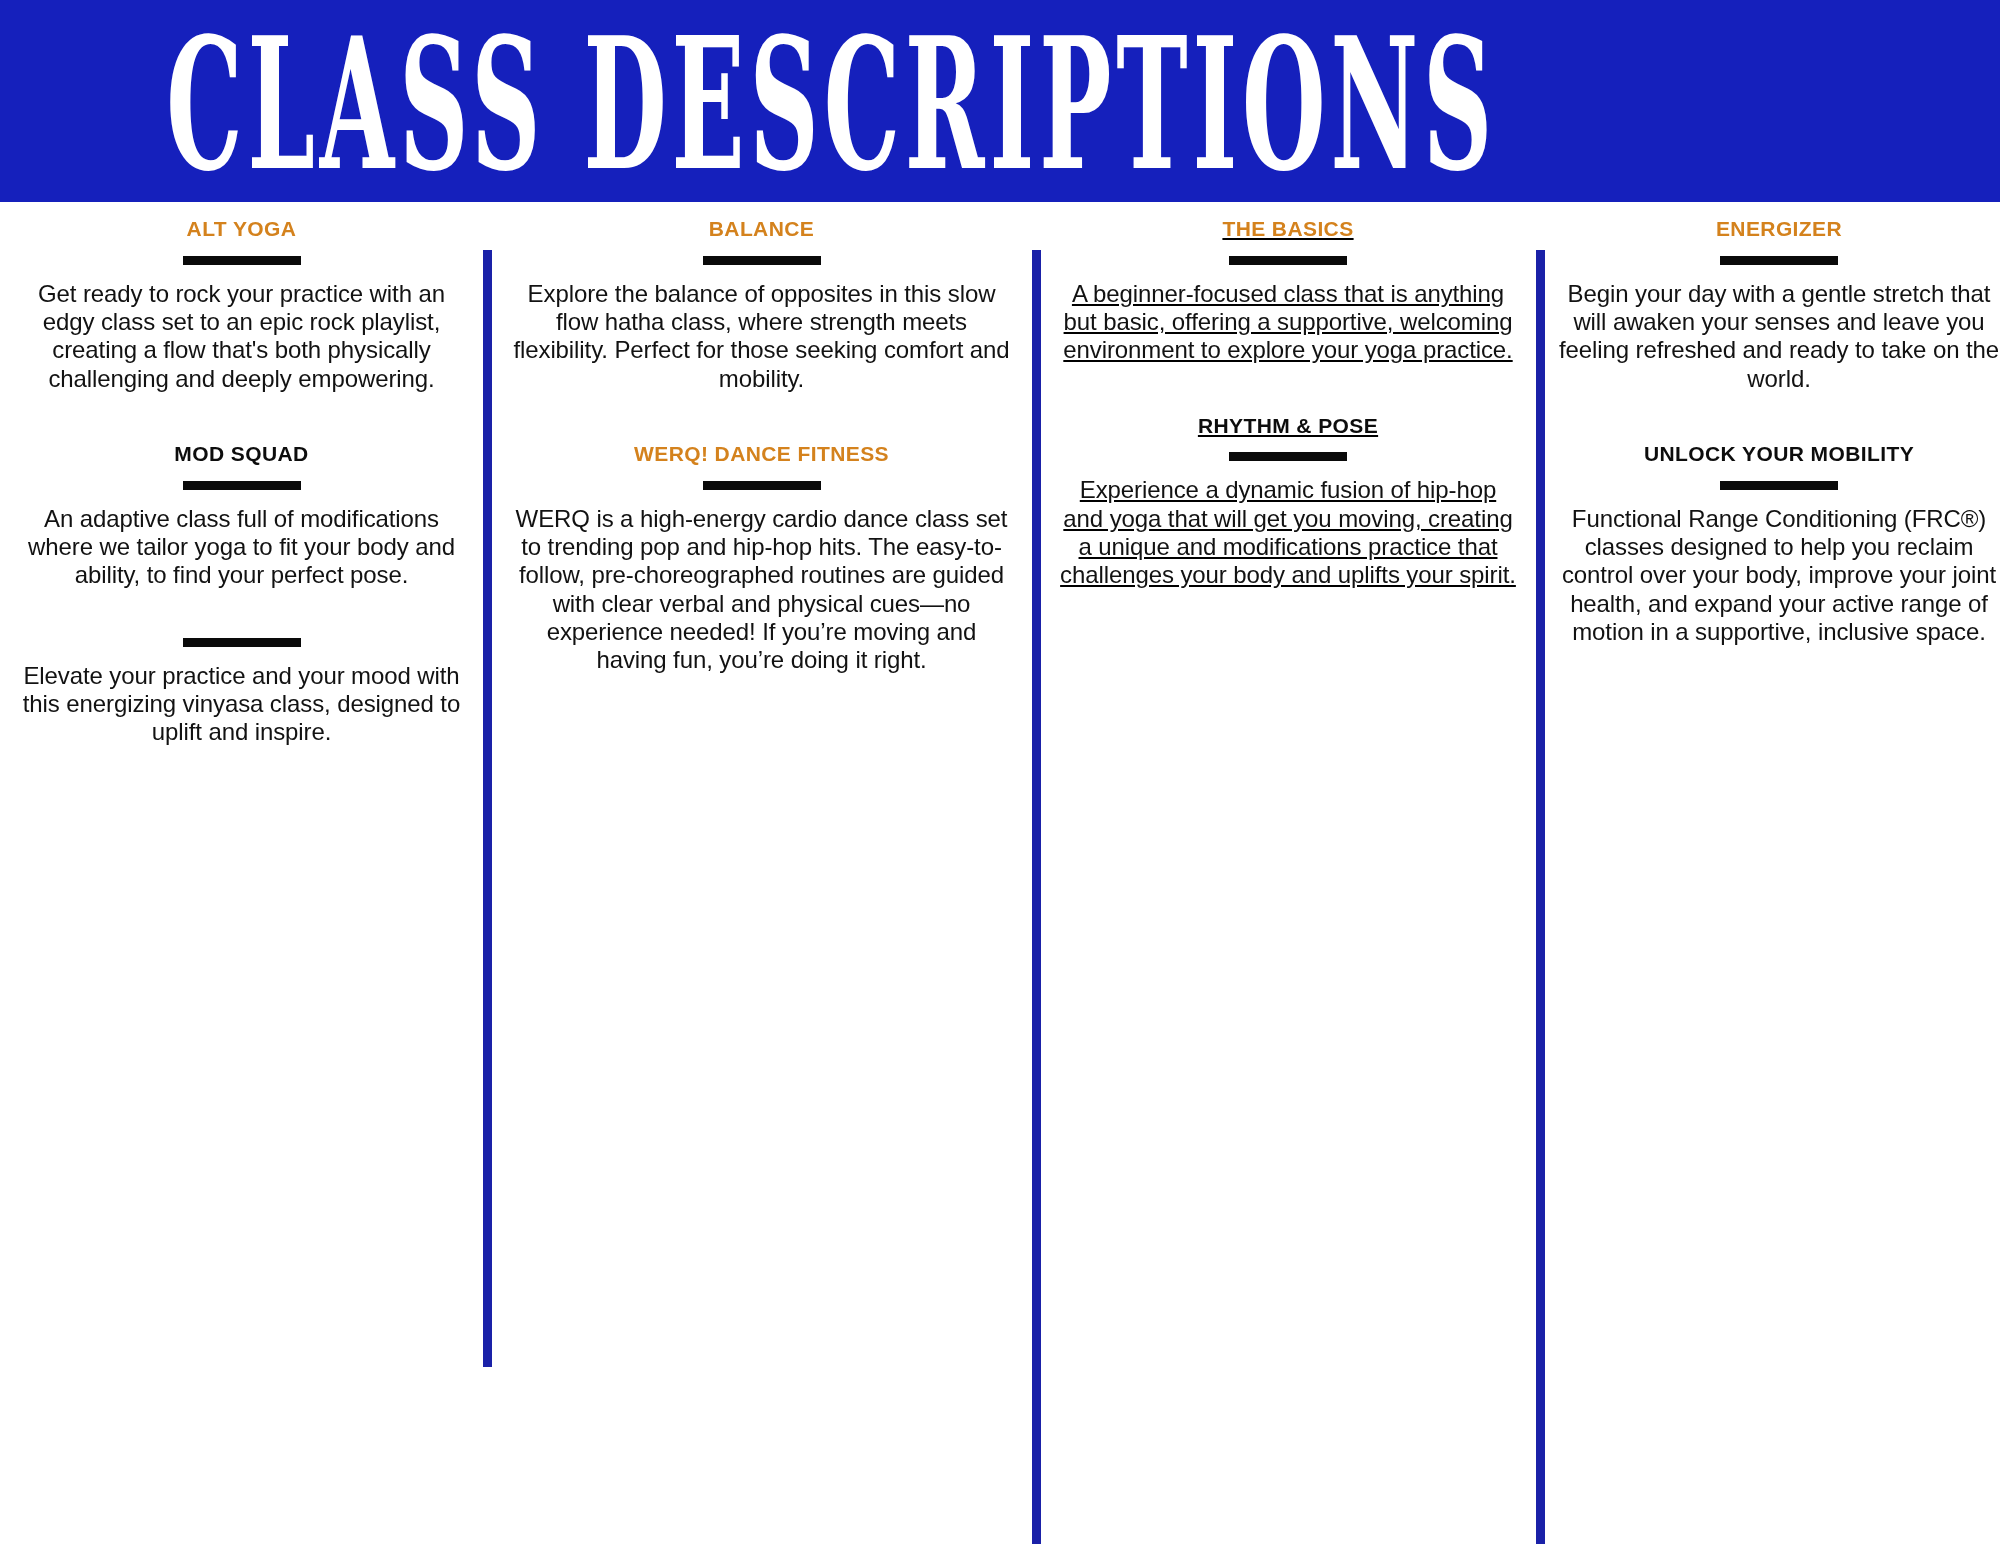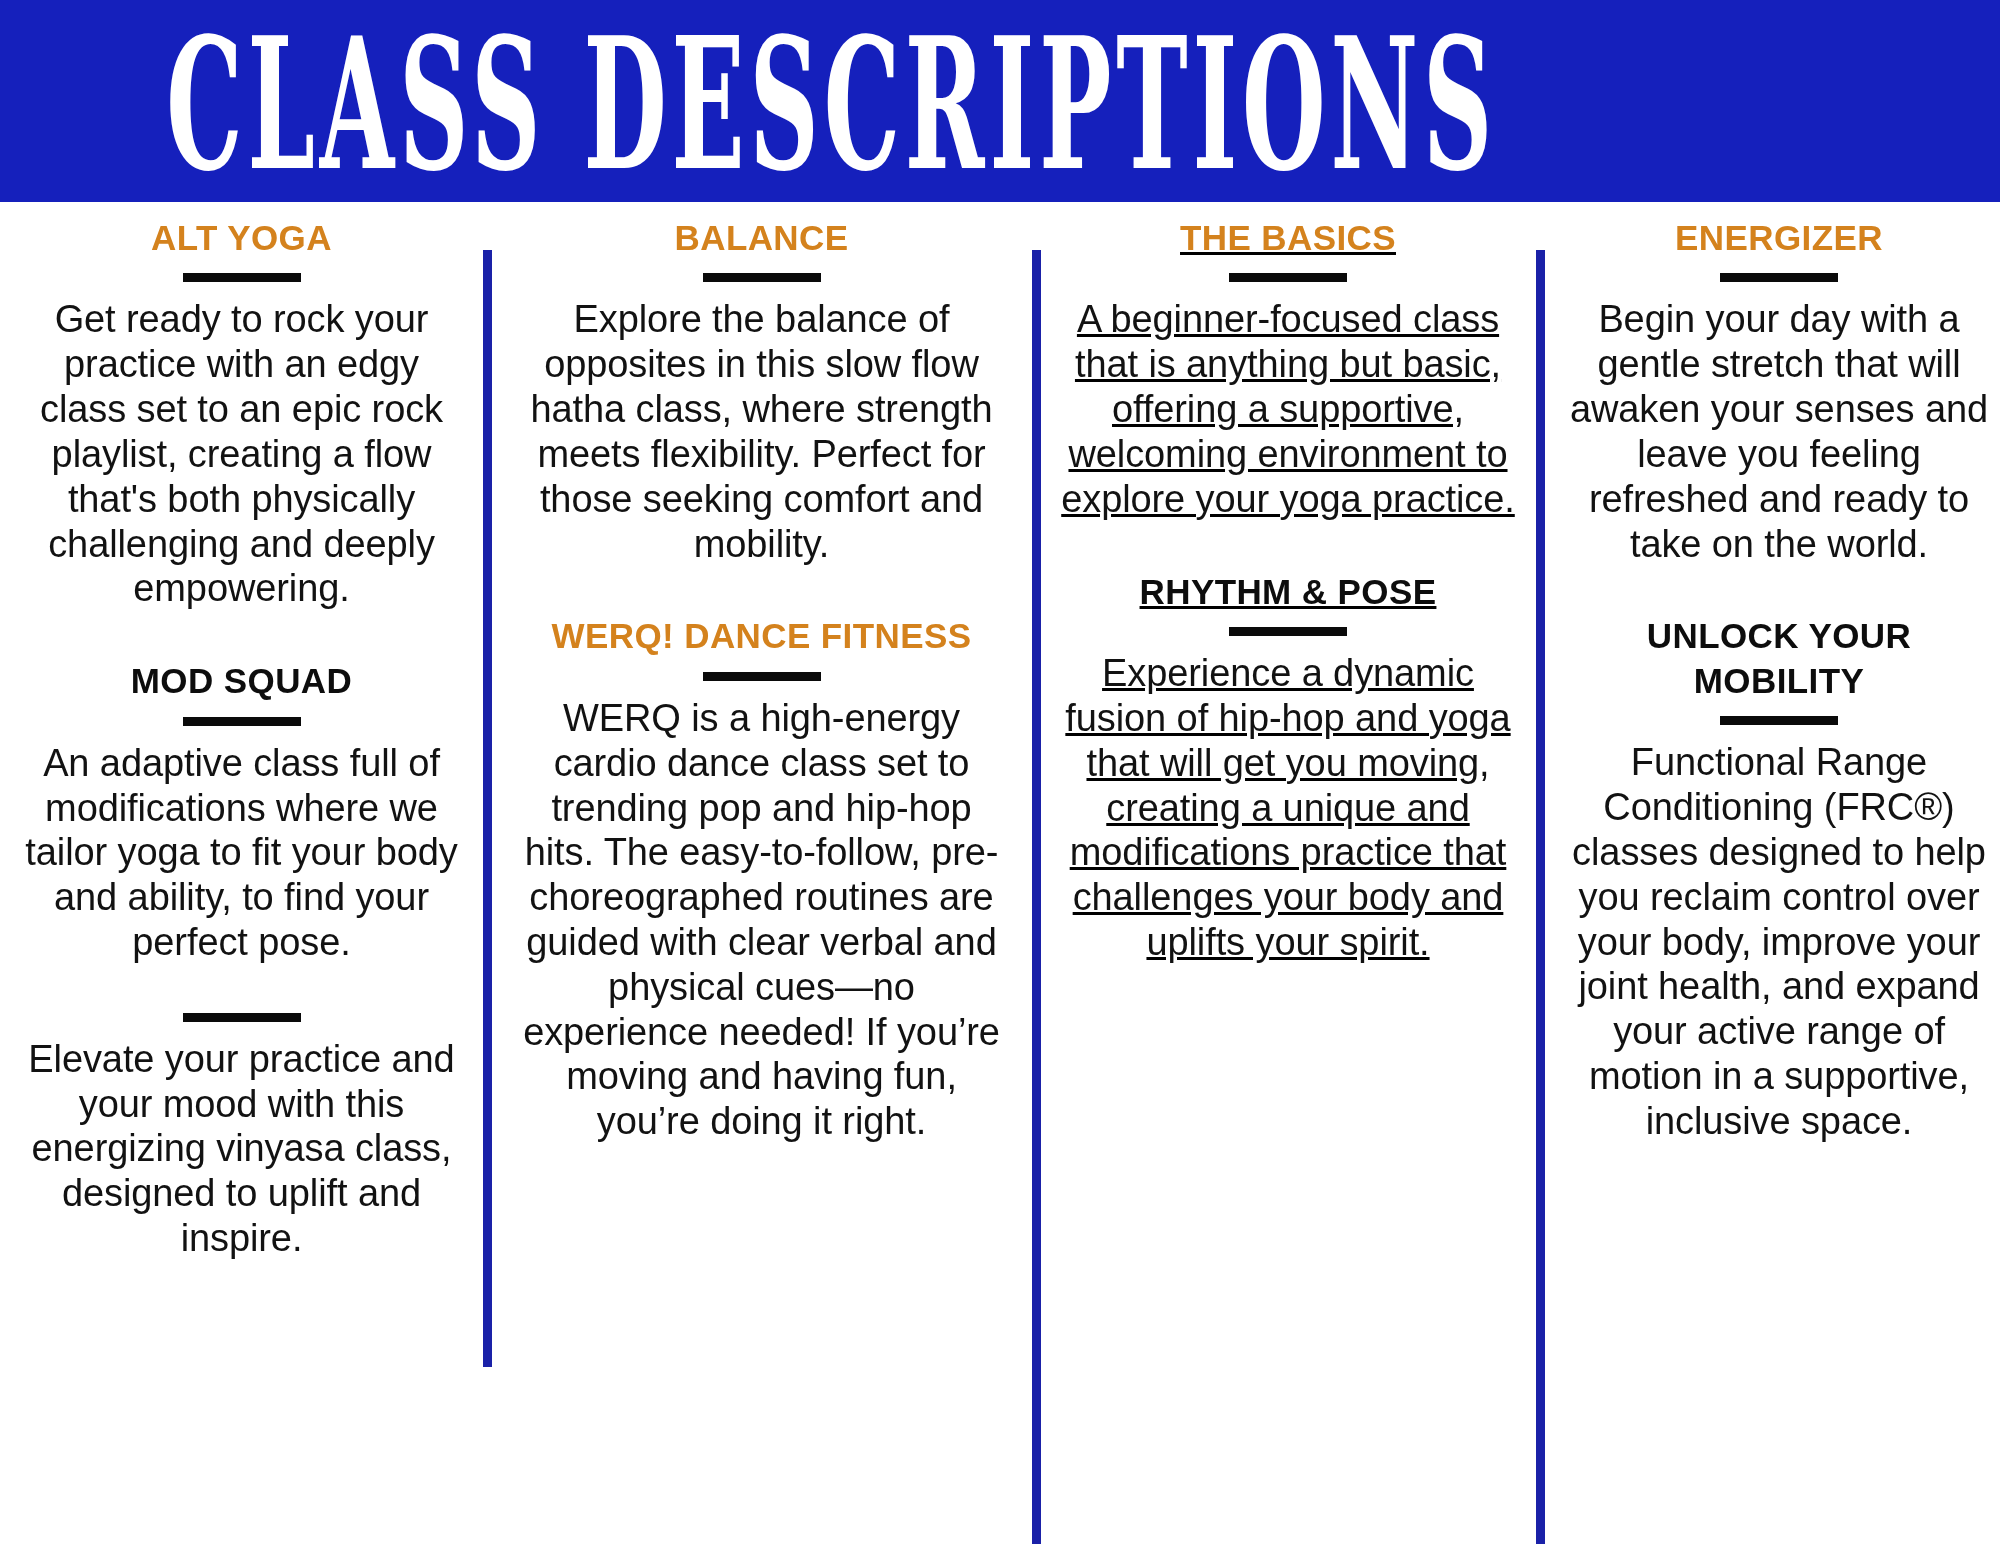--- a/index.html
+++ b/index.html
@@ -73,40 +73,40 @@
   .entry {
     text-align: center;
   }
   .entry + .entry {
     margin-top: 48px;
   }
 
   .entry-title {
     font-family: "Liberation Sans", sans-serif;
     font-weight: 700;
-    font-size: 35px;
+    font-size: 21px;
     letter-spacing: 0.4px;
     line-height: 1.27;
     margin: 0;
     padding: 0;
   }
   .entry-title.accent { color: #d4821d; }
   .entry-title.dark   { color: #0d0d0d; }
 
   .rule {
     width: 118px;
     height: 9px;
     background: #0a0a0a;
     margin: 13px auto 15px auto;
   }
 
   .entry-body {
     font-family: "Liberation Sans", sans-serif;
     font-weight: 400;
-    font-size: 38px;
+    font-size: 24px;
     line-height: 1.18;
     color: #121212;
     margin: 0;
     padding: 0;
     letter-spacing: -0.1px;
   }
 </style>
 </head>
 <body>
 

